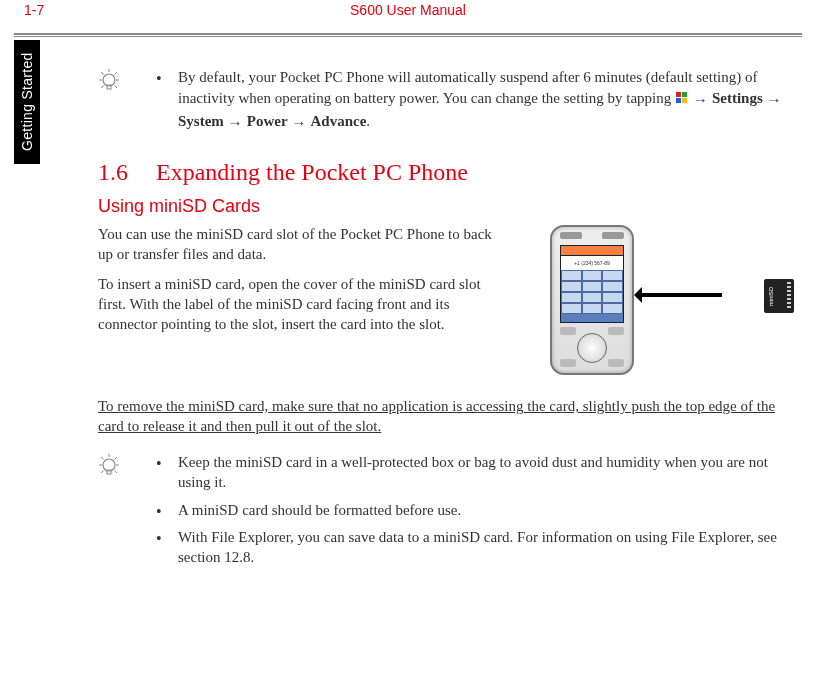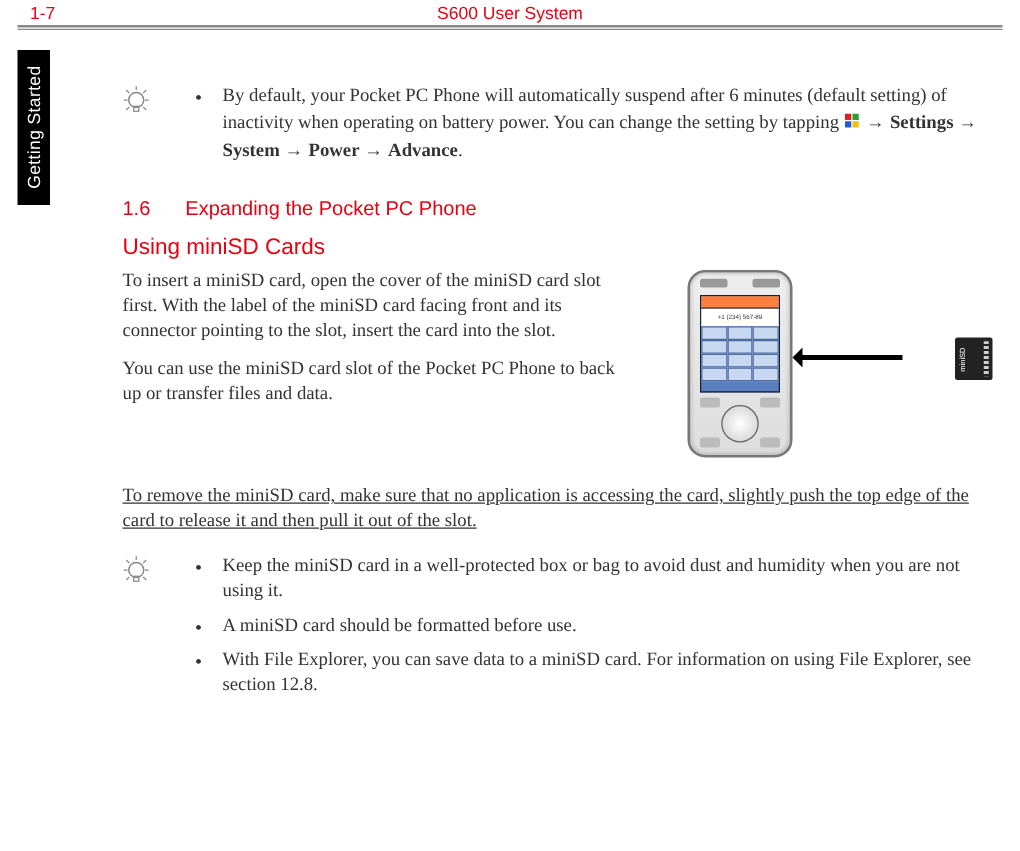--- a/index.html
+++ b/index.html
@@ -7,21 +7,21 @@
     font-family: "Times New Roman", Times, serif;
     font-size: 15px;
     color: #333;
     width: 816px;
     height: 681px;
     position: relative;
     background: #fff;
   }
   .header {
     position: relative;
-    height: 20px;
+    height: 33px;
     padding: 0 24px;
     font-family: Arial, Helvetica, sans-serif;
     font-size: 14px;
     color: #e60012;
   }
   .header .page-num { position: absolute; left: 24px; top: 2px; }
   .header .manual-title { position: absolute; left: 0; right: 0; text-align: center; top: 2px; }
   .header-rule {
     margin: 0 14px 0 14px;
     border-top: 2px solid #888;
@@ -52,22 +52,22 @@
     top: 52px;
   }
   .sec-title-sub {
     font-family: Arial, Helvetica, sans-serif;
     font-size: 18px;
     color: #e60012;
     font-weight: 400;
     margin-bottom: 8px;
   }
   .sec-title-main {
-    font-family: Liberation Sans, sans-serif;
-    font-size: 16px;
+    font-family: Liberation Serif, serif;
+    font-size: 24px;
     color: #e60012;
     font-weight: 400;
     margin: 28px 0 10px 0;
   }
   .sec-num { display: inline-block; margin-right: 28px; }
   .body-text {
     margin-bottom: 10px;
     line-height: 1.32;
   }
   .tip-block {
@@ -201,21 +201,21 @@
   .sd-chip .label{
     position:absolute; left:4px; top:8px; color:#fff; font-size:6px; font-family:Arial;
     writing-mode: vertical-rl; transform: rotate(180deg);
   }
 </style>
 </head>
 <body>
 
 <div class="header">
   <span class="page-num">1-7</span>
-  <span class="manual-title">S600 User System</span>
+  <span class="manual-title">S600 User Manual</span>
 </div>
 <div class="header-rule"></div>
 
 <div class="side-tab">Getting Started</div>
 
 <div class="content">
 
 
   <div class="tip-block">
     <span class="tip-icon">
@@ -257,22 +257,22 @@
   </div>
 
   <div class="sec-title-main">
     <span class="sec-num">1.6</span><span>Expanding the Pocket PC Phone</span>
   </div>
 
   <div class="sec-title-sub">Using miniSD Cards</div>
 
   <div class="minisd-block">
     <div class="text-col">
+      <div class="body-text">You can use the miniSD card slot of the Pocket PC Phone to back up or transfer files and data.</div>
       <div class="body-text">To insert a miniSD card, open the cover of the miniSD card slot first. With the label of the miniSD card facing front and its connector pointing to the slot, insert the card into the slot.</div>
-      <div class="body-text">You can use the miniSD card slot of the Pocket PC Phone to back up or transfer files and data.</div>
     </div>
     <div class="device-figure">
       <div class="phone">
         <div class="phone-top-btn left"></div>
         <div class="phone-top-btn right"></div>
         <div class="phone-screen">
           <div class="topbar"></div>
           <div class="midband">+1 (234) 567-89</div>
           <div class="row">
               <div class="cell"></div>

